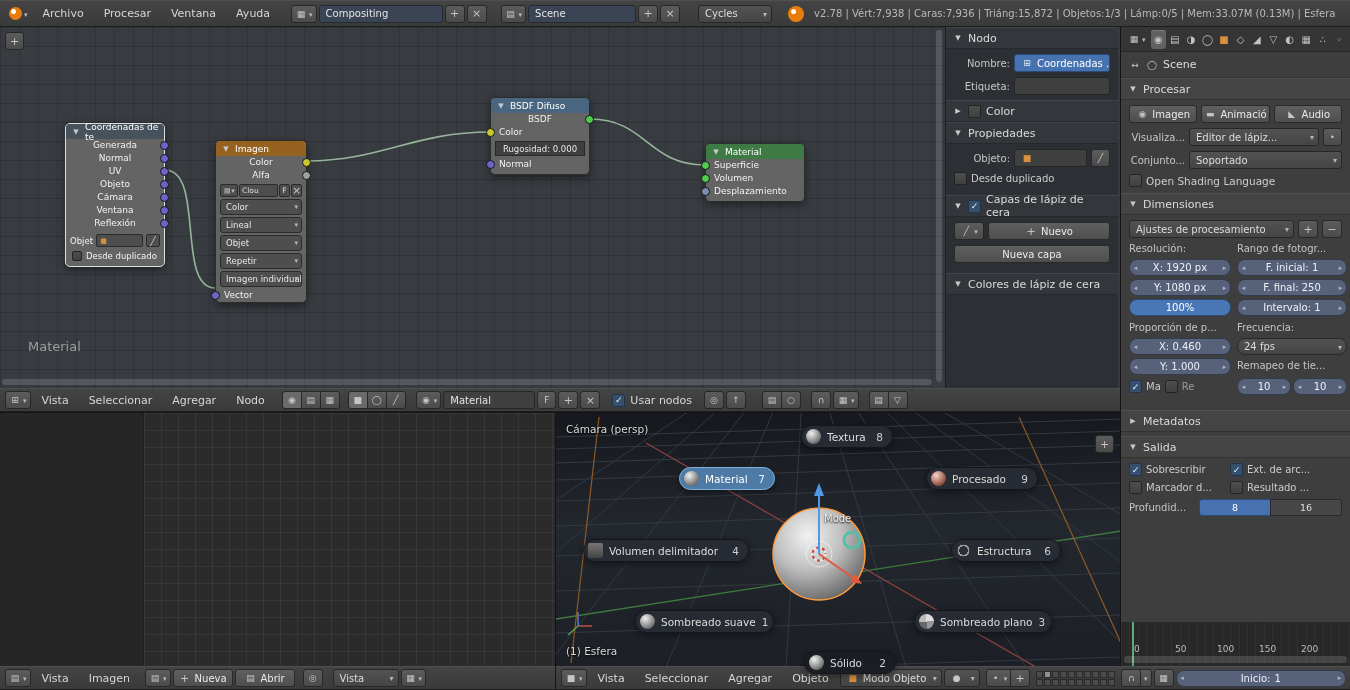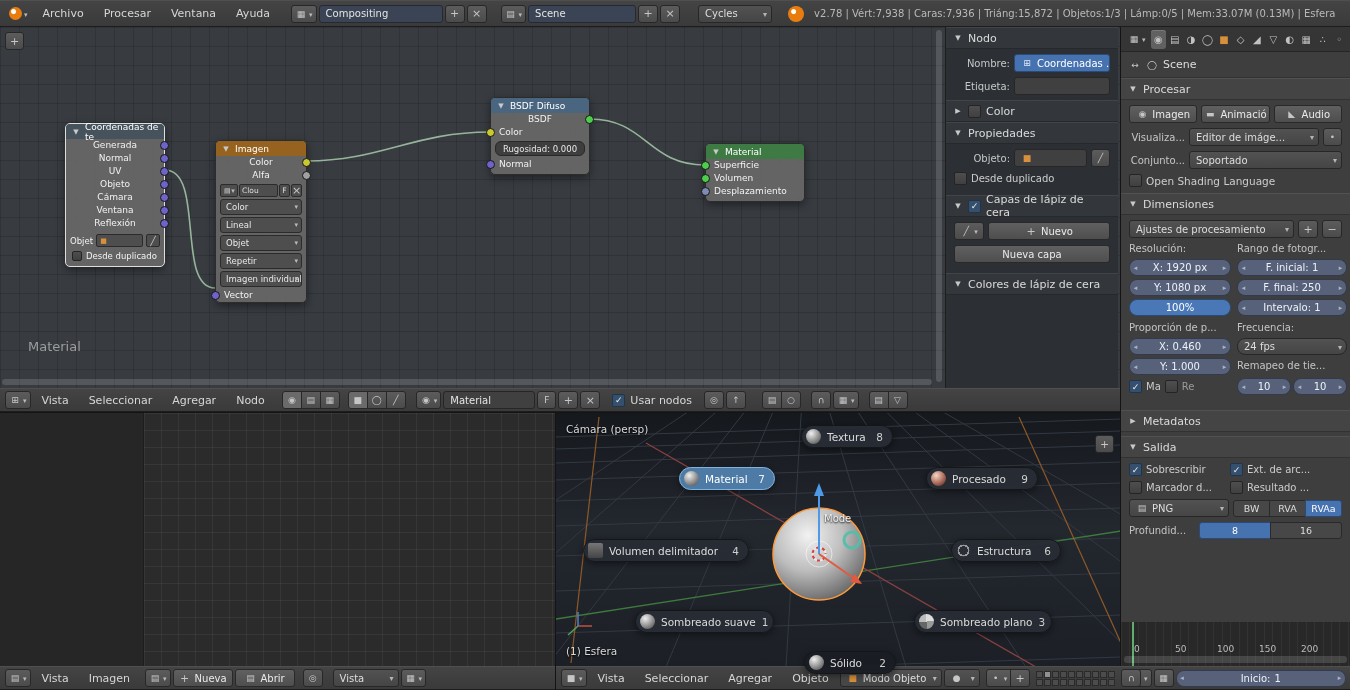--- a/index.html
+++ b/index.html
@@ -61,21 +61,21 @@
   .nhead{height:15px;border-radius:4px 4px 0 0;display:flex;align-items:center;gap:4px;padding:0 5px;color:#fff;font-size:9px}
   .nrow{position:relative;height:13px;line-height:13px;padding:0 8px;white-space:nowrap;overflow:visible;font-size:9px}
   .nrow.out{text-align:center}
   .sock{position:absolute;width:9px;height:9px;border-radius:50%;border:1px solid #151515;box-sizing:border-box;top:2px}
   .sock.r{right:-5px}.sock.l{left:-5px}
   .sock.purple{background:#6e64c8}.sock.yellow{background:#c8c832}.sock.green{background:#4ecc4e}
   .sock.gray{background:#a0a0a0}.sock.blue{background:#7d8cb0}
   .nsel{height:14px;margin:2px 4px;background:#4e4e4e;border:1px solid #2b2b2b;border-radius:3px;display:flex;
         align-items:center;padding:0 12px 0 5px;font-size:8.5px;position:relative;color:#e8e8e8;white-space:nowrap;overflow:hidden}
   .nsel::after{content:"▾";position:absolute;right:3px;font-size:7px;color:#bbb}
-  .nval{height:13px;margin:2px 4px;background:#3e3e3e;border:1px solid #282828;border-radius:6px;display:flex;
+  .nval{height:13px;margin:2px 4px;background:#3e3e3e;border:1px solid #282828;border-radius:0;display:flex;
         align-items:center;justify-content:center;font-size:8.5px;color:#e8e8e8}
   .nmini{height:13px;display:inline-flex;align-items:center;justify-content:center;background:#4e4e4e;
         border:1px solid #2b2b2b;border-radius:2px;font-size:7.5px;color:#ddd;padding:0 2px;box-sizing:border-box}
   
   .phdr{display:flex;align-items:center;gap:5px;color:#dadada;font-size:11px;padding:0 7px;height:20px;
         background:rgba(255,255,255,.035);border-top:1px solid rgba(255,255,255,.07);border-bottom:1px solid rgba(0,0,0,.25)}
   .prow{display:flex;align-items:center;gap:4px;margin:5px 8px}
   .plabel{width:56px;text-align:right;font-size:10px;color:#c6c6c6;flex:none;white-space:nowrap;overflow:hidden}
   
   #properties{background:#3e3e3e;border-left:1px solid #141414;box-sizing:border-box}
@@ -627,21 +627,21 @@
           <i class="ic ic-clap"></i>
           <span>Animació</span>
         </span>
       <span class="btn" style="flex:1">
           <i class="ic ic-spk"></i>
           <span>Audio</span>
         </span>
     </div>
     <div class="prow">
       <span class="plabel">Visualiza...</span>
-      <span class="drop" style="flex:1">Editor de imáge...</span>
+      <span class="drop" style="flex:1">Editor de lápiz...</span>
       <span class="ibtn" style="width:18px">
           <i class="ic ic-dot"></i>
         </span>
     </div>
     <div class="prow">
       <span class="plabel">Conjunto...</span>
       <span class="drop" style="flex:1">Soportado</span>
     </div>
     <div class="prow">
       <i class="chk"></i>
@@ -736,31 +736,20 @@
       <i class="chk on"></i>
       <span style="font-size:10px;width:80px">Sobrescribir</span>
       <i class="chk on"></i>
       <span style="font-size:10px">Ext. de arc...</span>
     </div>
     <div class="prow" style="gap:4px">
       <i class="chk"></i>
       <span style="font-size:10px;width:80px">Marcador d...</span>
       <i class="chk"></i>
       <span style="font-size:10px">Resultado ...</span>
-    </div>
-    <div class="prow">
-      <span class="drop" style="width:100px">
-          <i class="ic ic-img"></i>
-          <span>PNG</span>
-        </span>
-      <span class="seg" style="flex:1">
-        <span class="togg" style="flex:1">BW</span>
-        <span class="togg" style="flex:1">RVA</span>
-        <span class="togg sel" style="flex:1">RVAa</span>
-      </span>
     </div>
     <div class="prow">
       <span style="font-size:10px;width:66px;color:#c4c4c4">Profundid...</span>
       <span class="seg" style="flex:1">
         <span class="togg sel" style="flex:1">8</span>
         <span class="togg" style="flex:1">16</span>
       </span>
     </div>
   </div>
 

